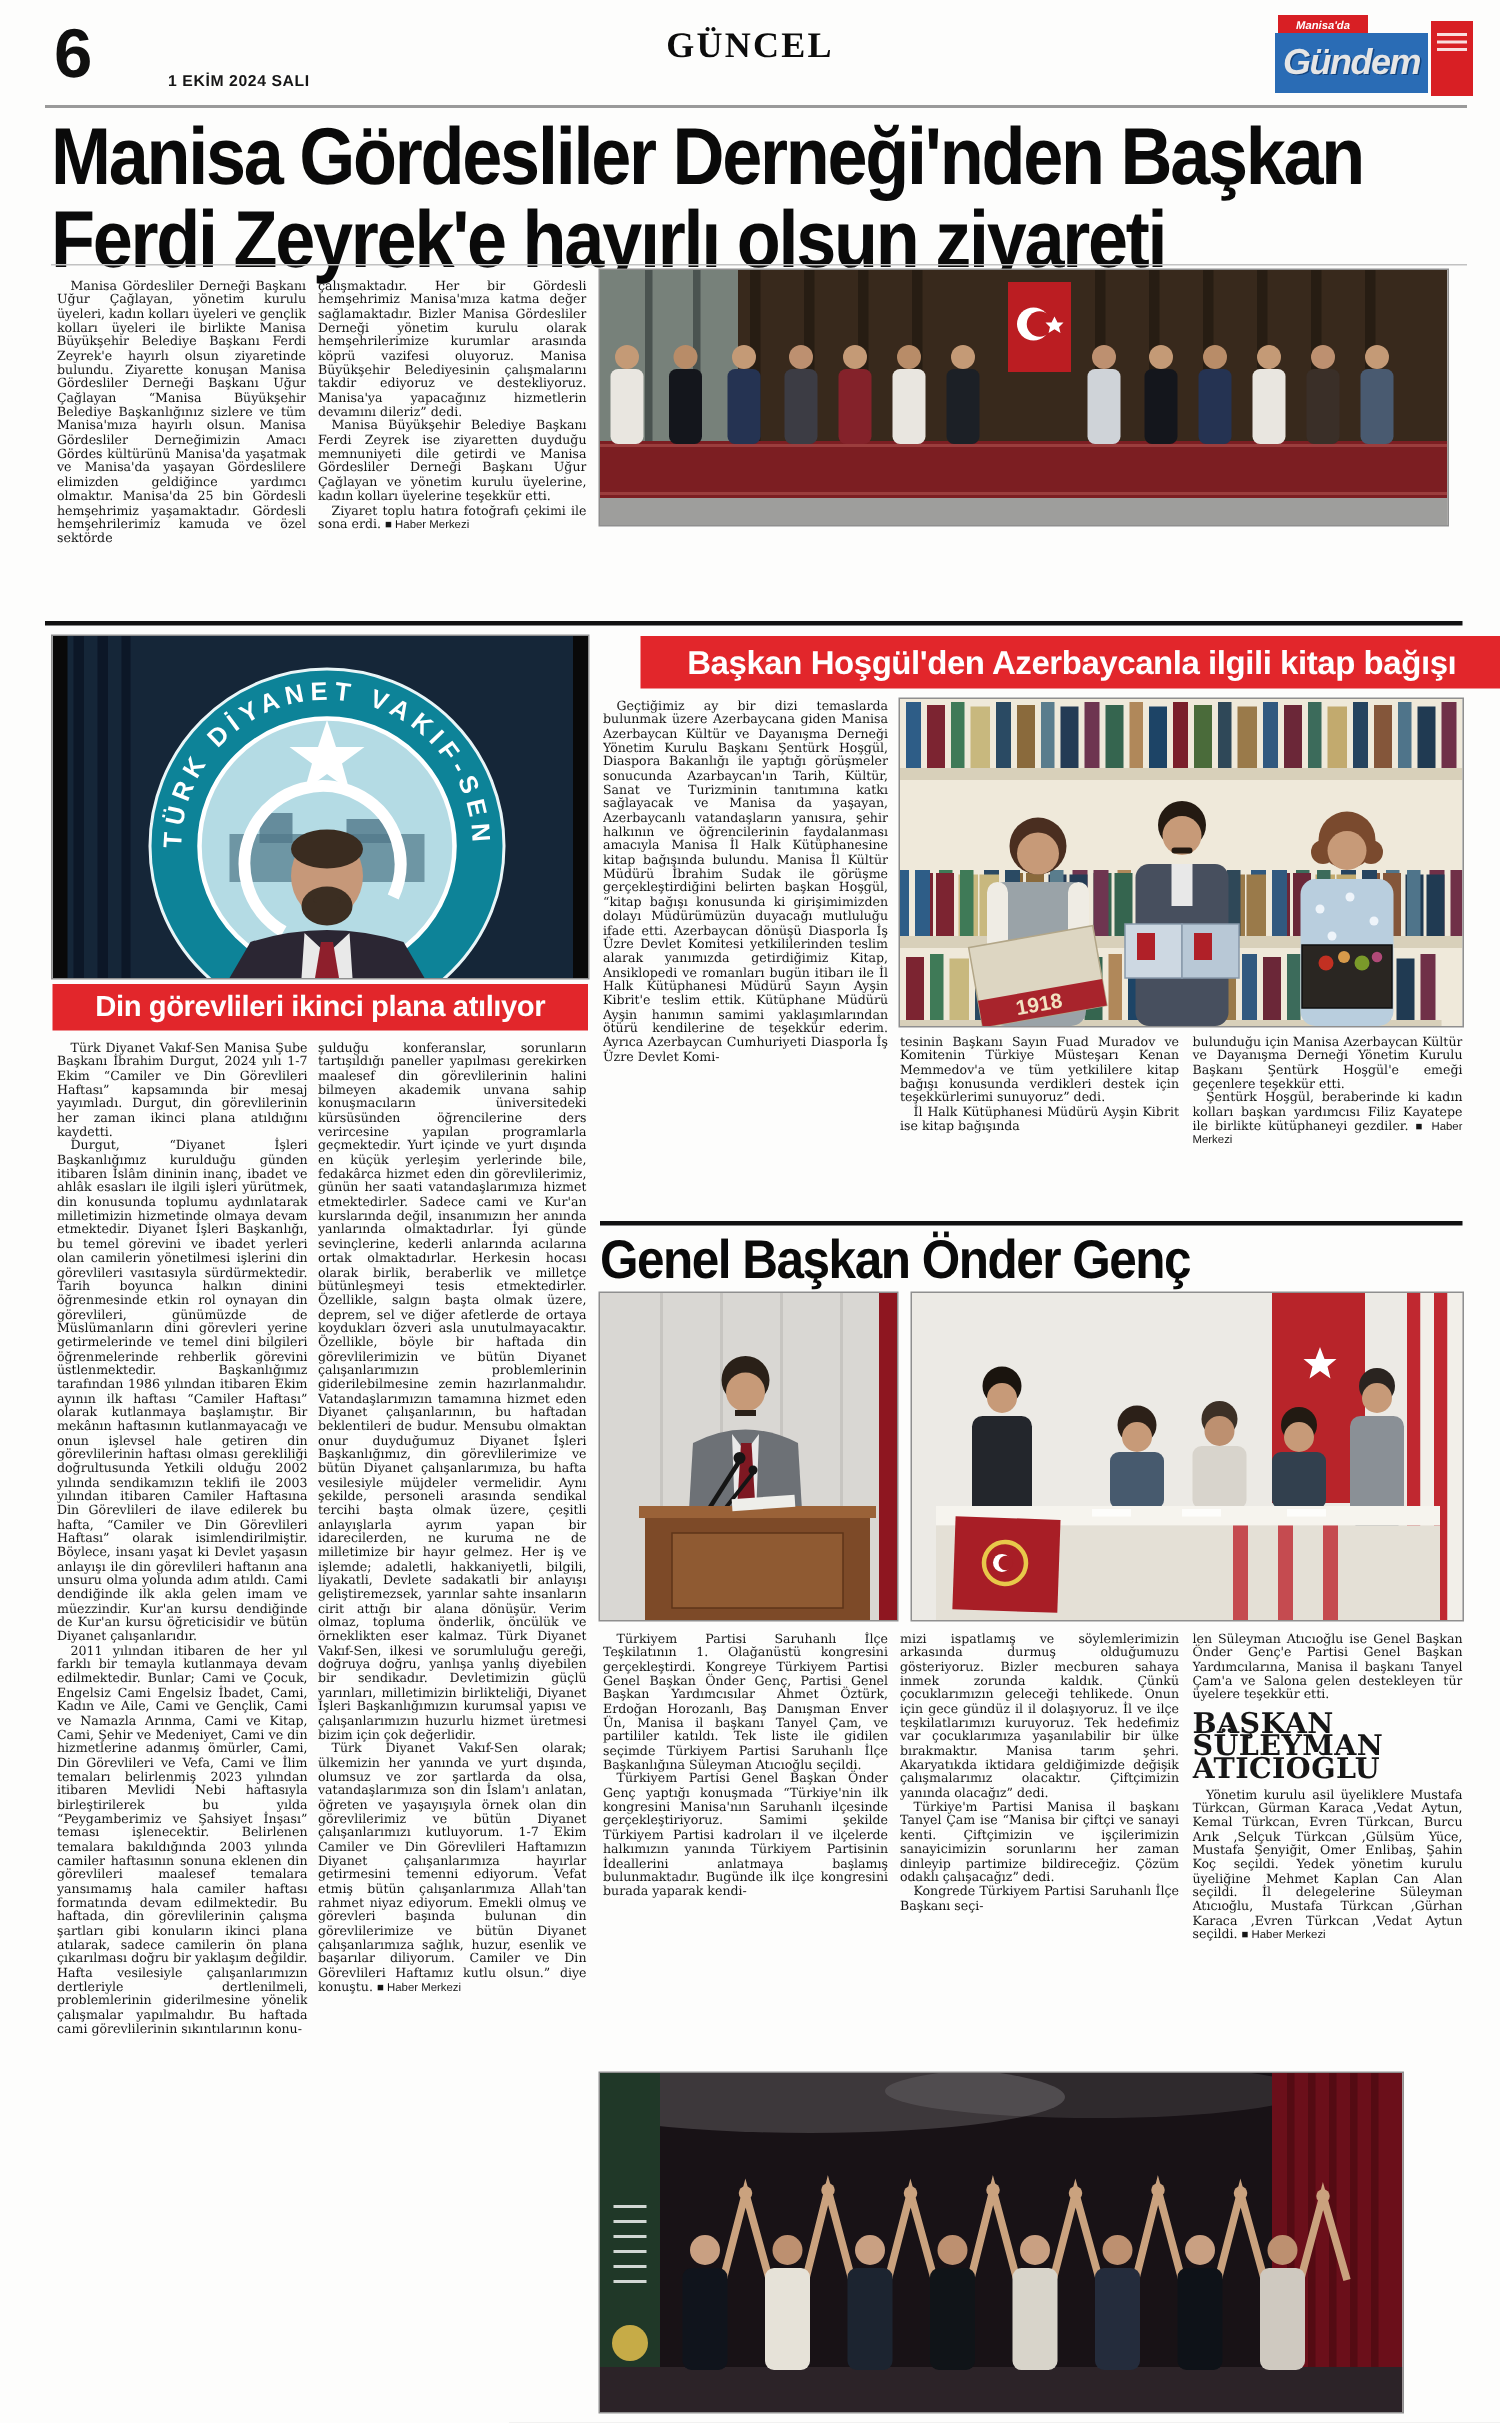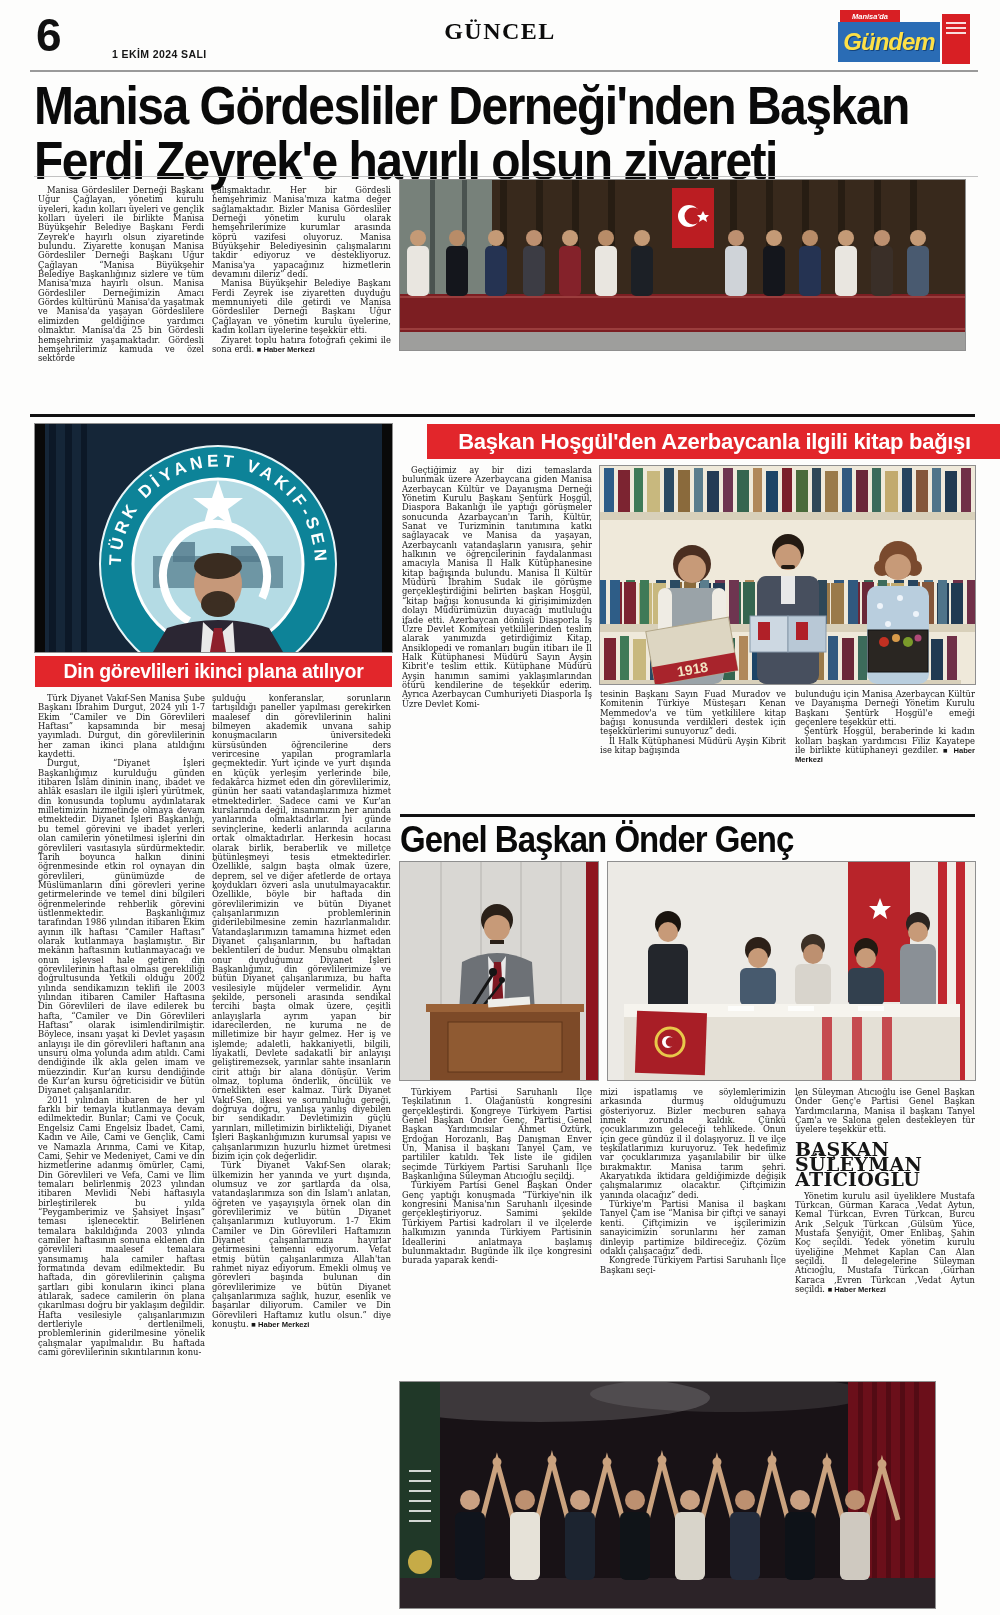--- a/index.html
+++ b/index.html
@@ -5,46 +5,46 @@
   html,body{margin:0;padding:0;background:#e8e8e8;}
   .page{position:relative;width:1000px;height:1615px;background:#fdfdfc;margin:0 auto;overflow:hidden;
         font-family:"DejaVu Serif",serif;color:#141414;}
   
   .pagenum{position:absolute;left:36px;top:10px;font-family:"Liberation Sans",sans-serif;
            font-weight:700;font-size:46px;line-height:50px;color:#101010;}
   .dateline{position:absolute;left:112px;top:48px;font-family:"Liberation Sans",sans-serif;
             font-weight:700;font-size:10.5px;letter-spacing:.4px;color:#161616;}
   .section{position:absolute;left:0;right:0;top:18px;text-align:center;
            font-family:"Liberation Serif",serif;font-weight:700;font-size:24px;letter-spacing:1.5px;color:#0c0c0c;}
-  .logo{position:absolute;right:40px;top:10px;width:122px;height:54px;}
+  .logo{position:absolute;right:28px;top:10px;width:122px;height:54px;}
   .logo .tab{position:absolute;left:2px;top:0;width:60px;height:12px;background:#d81f24;color:#fff;
              font-family:"Liberation Sans",sans-serif;font-style:italic;font-weight:700;font-size:7.5px;
              display:flex;align-items:center;justify-content:center;}
   .logo .box{position:absolute;left:0;top:12px;width:102px;height:40px;background:#2a6cb5;
              display:flex;align-items:center;justify-content:center;}
-  .logo .box span{color:#fde047;font-family:"Liberation Sans",sans-serif;font-style:italic;
+  .logo .box span{color:#e5e5e5;font-family:"Liberation Sans",sans-serif;font-style:italic;
                   font-weight:700;font-size:24px;letter-spacing:-1px;text-shadow:1px 1px 0 #14447e;}
   .logo .band{position:absolute;left:104px;top:4px;width:28px;height:50px;background:#d81f24;}
   .logo .band i{position:absolute;left:4px;width:20px;height:2px;background:#fff;opacity:.85;}
   .hrule{position:absolute;background:#9a9a9a;}
   .blackrule{position:absolute;background:#111;}
   
   .lead-head{position:absolute;left:34px;top:78px;width:945px;font-family:"Liberation Sans",sans-serif;
              font-weight:800;font-size:48px;line-height:49px;letter-spacing:-1.5px;color:#0a0a0a;
              transform:scaleY(1.12);transform-origin:top left;}
   .red-banner{position:absolute;background:#e2262b;color:#fff;font-family:"Liberation Sans",sans-serif;
               font-weight:700;display:flex;align-items:center;justify-content:center;}
   .kongre-head{position:absolute;left:400px;top:820px;width:575px;font-family:"Liberation Sans",sans-serif;
                font-weight:800;font-size:33px;line-height:36px;letter-spacing:-1px;color:#0a0a0a;
                transform:scaleY(1.1);transform-origin:top left;}
   
   .bodycol{position:absolute;text-align:justify;font-size:8.4px;line-height:9.35px;color:#161616;overflow:hidden;}
   .bodycol p{margin:0;text-indent:9px;}
   .bodycol p.cont{text-indent:0;}
-  .byline{font-family:"Liberation Sans",sans-serif;font-weight:700;font-size:7.6px;}
+  .byline{font-family:"Liberation Sans",sans-serif;font-weight:400;font-size:7.6px;}
   .subhead{font-family:"DejaVu Serif",serif;font-weight:700;font-size:19px;line-height:15px;
            letter-spacing:.3px;margin:7px 0 5px;text-indent:0 !important;text-align:left;}
   .photo{position:absolute;outline:1px solid #8f8f8f;overflow:hidden;background:#ccc;}
   svg{display:block;}
 </style>
 </head>
 <body>
 
 <div class="page">
 

